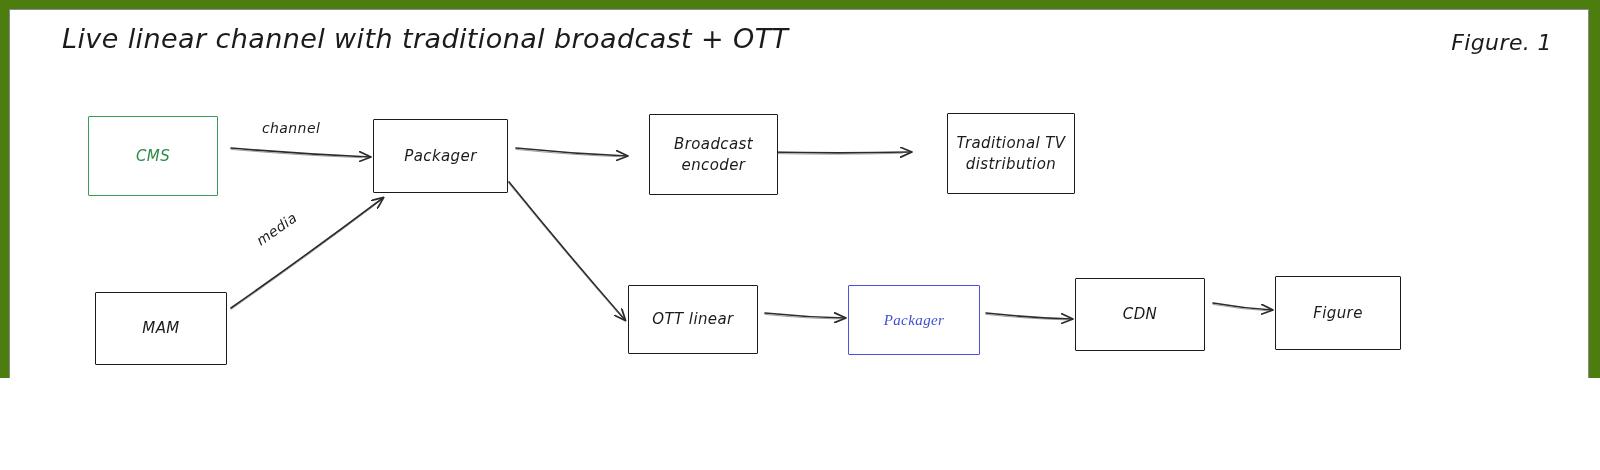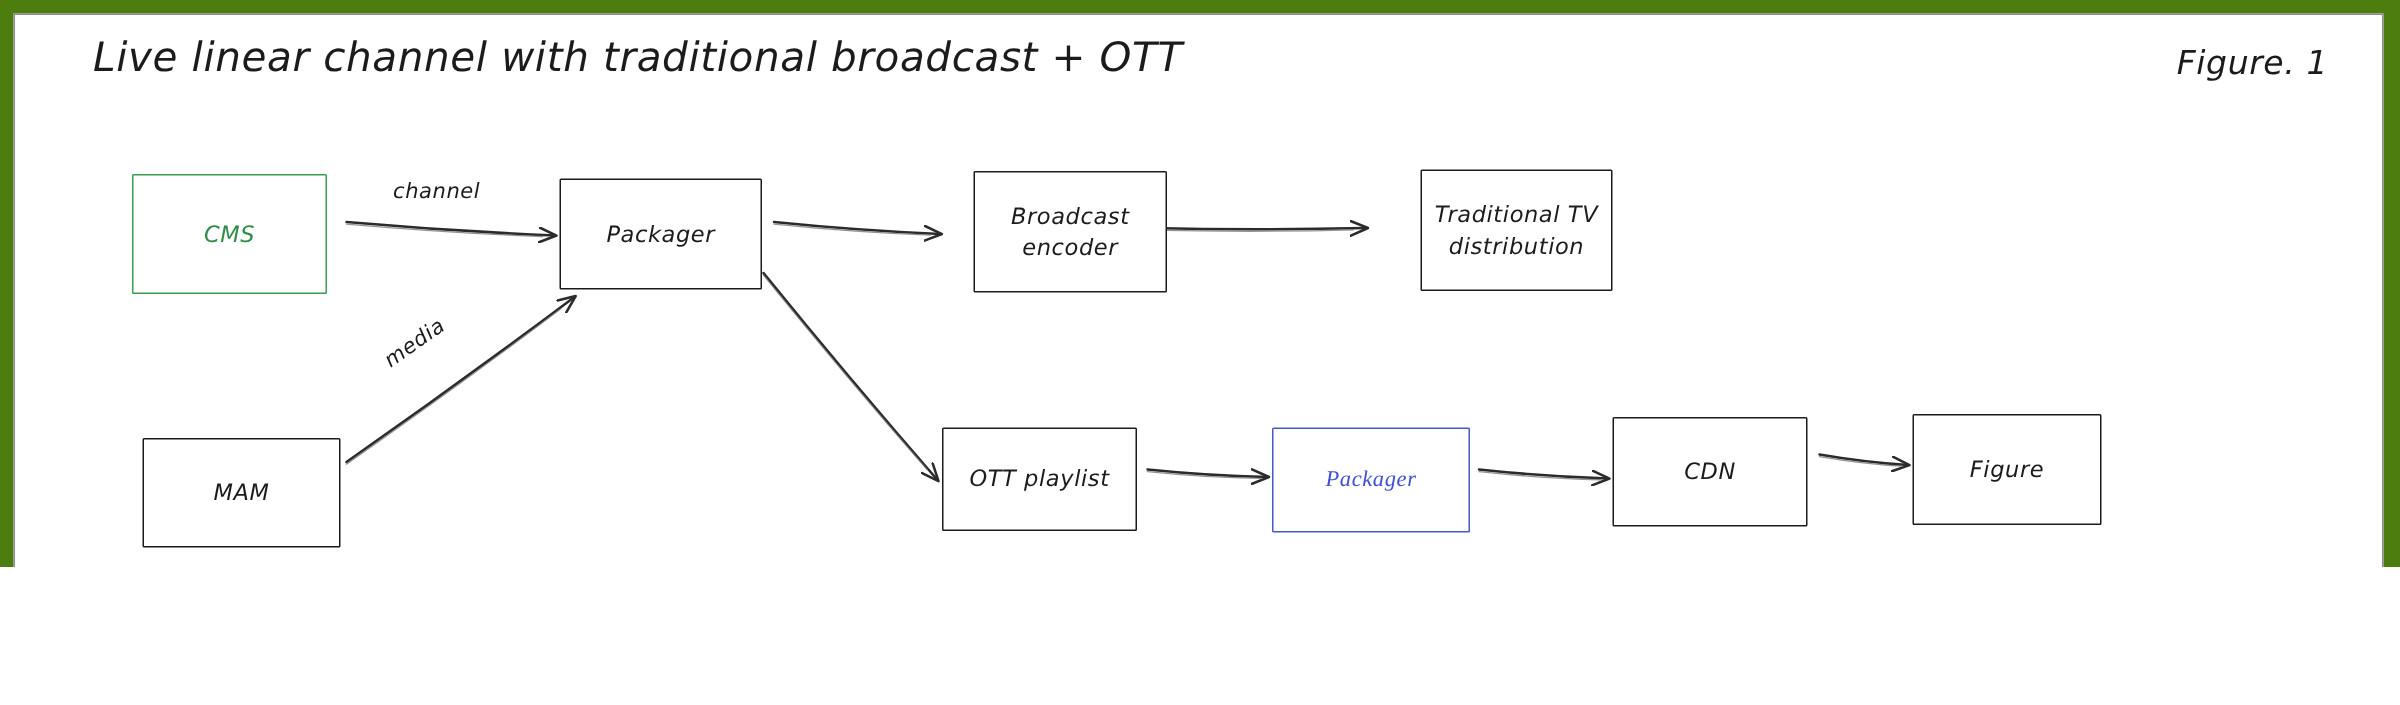--- a/index.html
+++ b/index.html
@@ -141,21 +141,21 @@
 encoder</span>
       </div>
       <div class="node hand" style="left: 915px; top: 113px; width: 128px; height: 81px; margin-left: 32px;">
         <span class="node-label">Traditional TV
 distribution</span>
       </div>
       <div class="node hand" style="left: 95px; top: 292px; width: 132px; height: 73px;">
         <span class="node-label">MAM</span>
       </div>
       <div class="node hand" style="left: 628px; top: 285px; width: 130px; height: 69px;">
-        <span class="node-label">OTT playlist</span>
+        <span class="node-label">OTT linear</span>
       </div>
       <div class="node hand blue" style="left: 848px; top: 285px; width: 132px; height: 70px;">
         <span class="node-label">Packager</span>
       </div>
       <div class="node hand" style="left: 1075px; top: 278px; width: 130px; height: 73px;">
         <span class="node-label">CDN</span>
       </div>
       <div class="node hand" style="left: 1275px; top: 276px; width: 126px; height: 74px;">
         <span class="node-label">Figure</span>
       </div>

